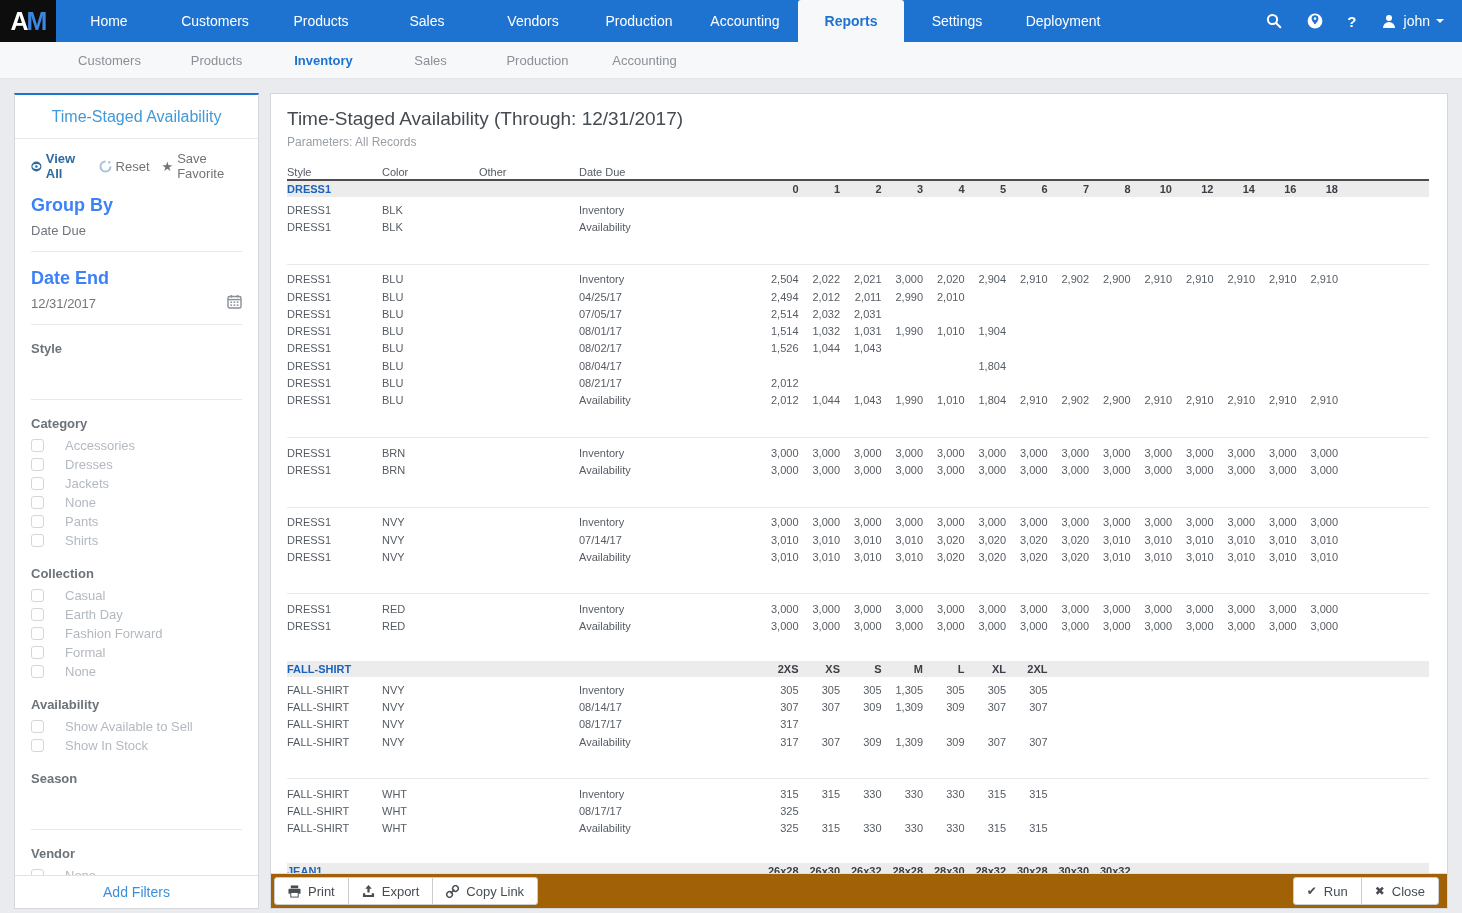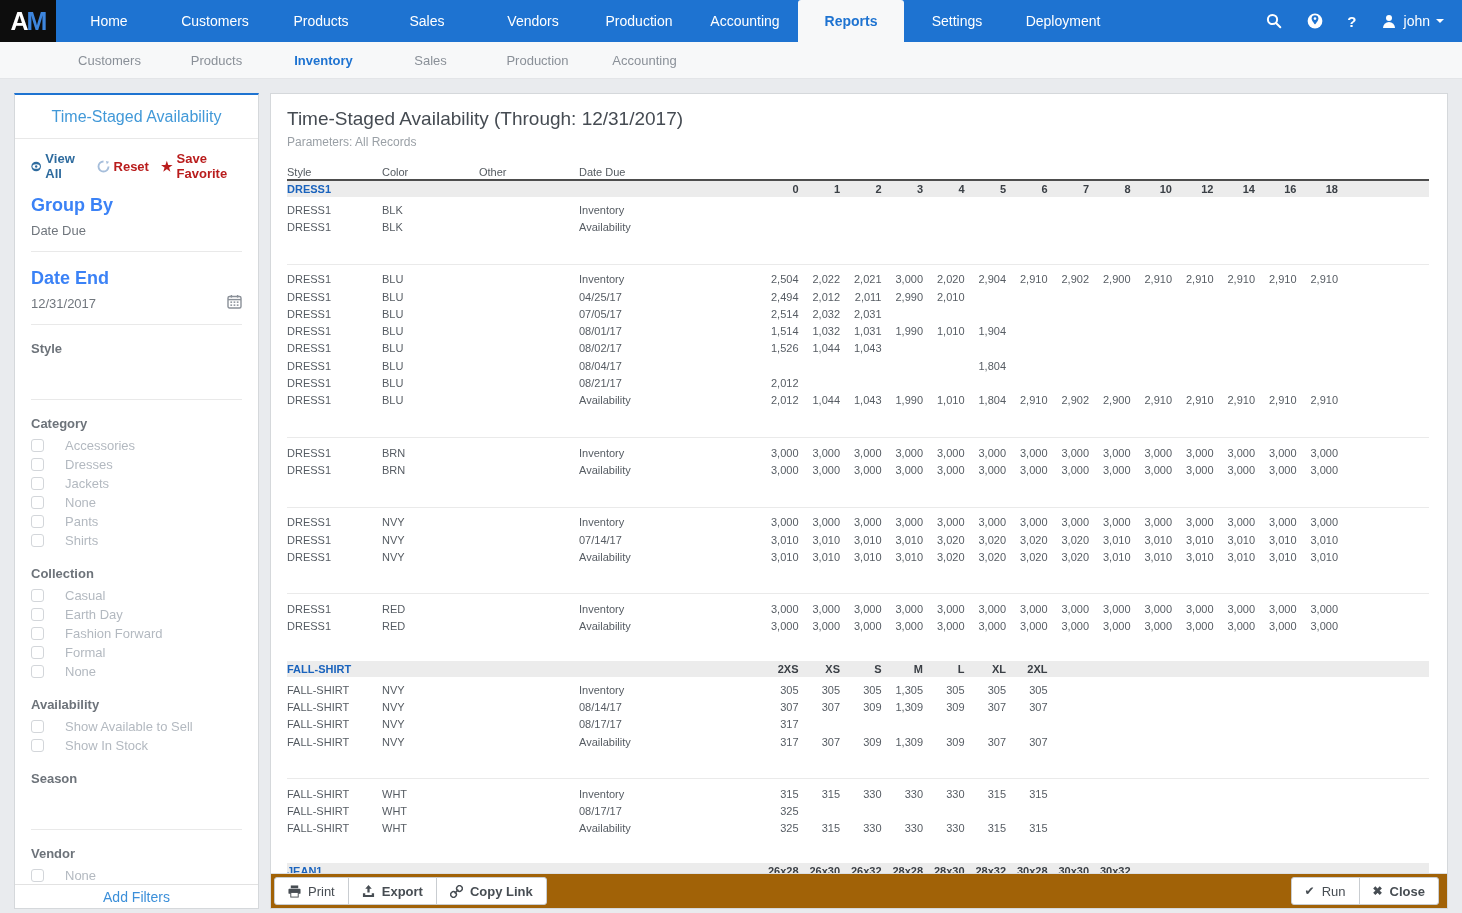--- a/index.html
+++ b/index.html
@@ -27,34 +27,34 @@
   .subnav-item { width:107px; text-align:center; font-size:13px; color:#8a9098; cursor:pointer; }
   .subnav-item.active { color:#1e73d1; font-weight:bold; }
 
   
   .sidebar { position:absolute; left:14px; top:93px; width:245px; height:816px; background:#fff; border:1px solid #d5d8db;
              border-top:2px solid #1e73d1; display:flex; flex-direction:column; }
   .sb-title { flex:none; height:44px; display:flex; align-items:center; justify-content:center; color:#4299d8;
               font-size:16px; border-bottom:1px solid #e8e8e8; }
   .sb-body { flex:1; overflow:hidden; padding:12px 16px 0 16px; }
   .sb-actions { display:flex; align-items:center; justify-content:center; gap:12px; font-size:13px; margin-bottom:14px; }
-  .sb-action { display:flex; align-items:center; gap:4px; cursor:pointer; color:#b91c1c;font-weight:bold; }
+  .sb-action { display:flex; align-items:center; gap:4px; cursor:pointer; color:#737373; }
   .sb-action.primary { color:#2e6b9e; font-weight:bold; }
   .sb-action svg { display:block; }
   .sb-action .star { font-size:13px; line-height:1; }
   .sb-section { margin-bottom:16px; }
   .sb-label-blue { color:#3b82f6; font-size:18px; font-weight:bold; margin-bottom:5px; }
   .sb-label-gray { color:#6d737a; font-size:13px; font-weight:bold; margin-bottom:5px; }
   .sb-value { color:#70767d; font-size:13px; display:flex; align-items:center; justify-content:space-between; min-height:18px; }
   .sb-divider { border-bottom:1px solid #e9e9e9; margin-top:12px; }
   .sb-gap { height:26px; }
   .cb-row { display:flex; align-items:center; gap:21px; height:19px; cursor:pointer; }
   .cb-box { width:13px; height:13px; border:1px solid #d3d6da; border-radius:3px; background:#fff; flex:none; }
   .cb-label { color:#b3b9c0; font-size:13px; white-space:nowrap; }
-  .sb-footer { flex:none; height:24px; border-top:1px solid #e2e2e2; display:flex; align-items:center; justify-content:center; }
+  .sb-footer { flex:none; height:33px; border-top:1px solid #e2e2e2; display:flex; align-items:center; justify-content:center; }
   .add-filters { color:#3b8fd9; font-size:14px; cursor:pointer; }
   .cal-icon { color:#8a9098; cursor:pointer; }
 
   
   .report-card { position:absolute; left:270px; top:93px; width:1178px; height:816px; background:#fff; border:1px solid #d5d8db; }
   .report-scroll { position:absolute; top:0; left:0; right:0; bottom:35px; overflow:hidden; padding:14px 18px 0 16px; }
   .report-title { font-size:19px; color:#454b52; }
   .report-params { font-size:12px; color:#9aa0a6; margin-top:5px; }
 
   
@@ -68,21 +68,21 @@
   .g-size { text-align:right; padding-right:6px; font-weight:bold; color:#3a3f45; }
   .tgroup + .tgroup { margin-top:26px; }
   .block + .block { margin-top:28px; border-top:1px solid #eaeaea; padding-top:6px; }
 
   
   .report-toolbar { position:absolute; bottom:0; left:0; right:0; height:35px; background:#a16207; border-top:1px solid #dddfe2;
                     display:flex; align-items:center; padding:0 8px 0 3px; }
   .btn-group { display:flex; }
   .btn { height:28px; background:#fff; border:1px solid #c9cdd1; color:#474d53; font-size:13px; display:flex; align-items:center;
          gap:7px; padding:0 13px; cursor:pointer; font-family:"Liberation Sans",sans-serif; }
-  .btn + .btn { margin-left:-1px;font-weight:bold; }
+  .btn + .btn { margin-left:-1px; }
   .btn-group .btn:first-child { border-radius:3px 0 0 3px; }
   .btn-group .btn:last-child { border-radius:0 3px 3px 0; }
   .btn-group .btn:only-child { border-radius:3px; }
   .btn .glyph { font-size:12px; }
   .toolbar-right { margin-left:auto; display:flex; }
 </style>
 </head>
 <body>
 
 <header class="topnav">

